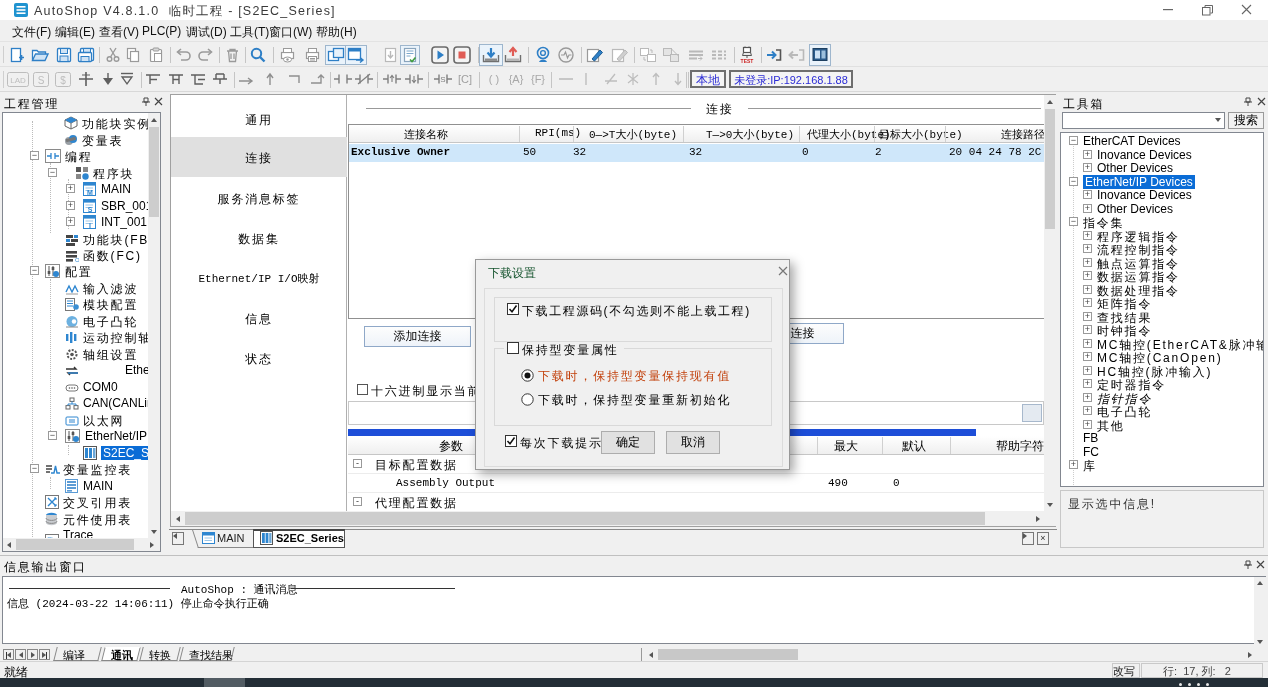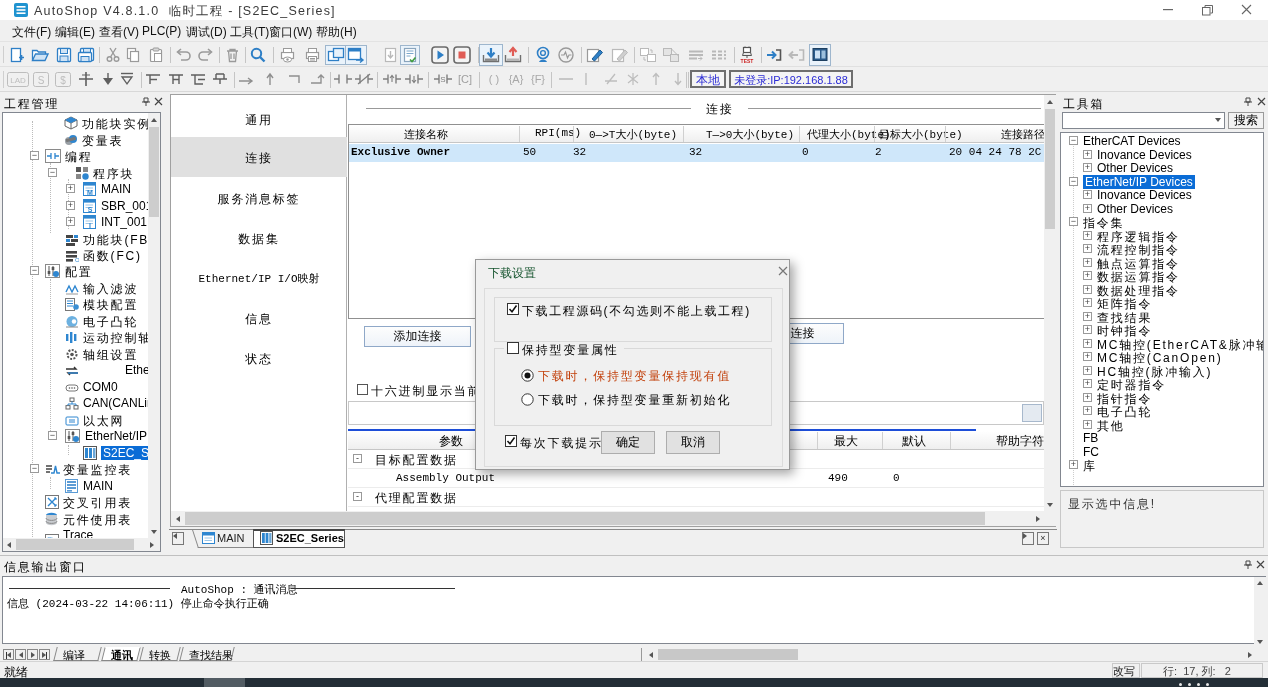--- a/index.html
+++ b/index.html
@@ -589,21 +589,21 @@
 
     <svg class="abs" style="left:9px;top:289px" width="11" height="11">
         <rect x="0.5" y="0.5" width="10" height="10" fill="#fff" stroke="#555"></rect>
       </svg>
     <div class="abs txt" style="left:23px;top:288px;font-size:12px;letter-spacing:1.8px">十六进制显示当前值</div>
 
     <div class="abs" style="left:0px;top:306px;width:696px;height:24px;background:#fff;border:1px solid #c8c8c8">
       <div class="abs" style="left:673px;top:2px;width:20px;height:18px;background:#e4eaf1;border:1px solid #a7b8cc"></div>
     </div>
 
-    <div class="abs" style="left:0px;top:334px;width:628px;height:97px;border-top:2px solid #1d4ed8">
+    <div class="abs" style="left:0px;top:334px;width:628px;height:97px;border-top:7px solid #1d4ed8">
       <div class="abs" style="left:0;top:0;width:696px;height:19px;background:linear-gradient(#fff,#efefef);border-bottom:1px solid #c6c6c6;font-size:12px">
         <div class="abs txt" style="left:91px;top:2px">参数</div>
         <div class="abs" style="left:469px;top:1px;width:1px;height:17px;background:#d0d0d0"></div>
         <div class="abs txt" style="left:486px;top:2px">最大</div>
         <div class="abs" style="left:534px;top:1px;width:1px;height:17px;background:#d0d0d0"></div>
         <div class="abs txt" style="left:554px;top:2px">默认</div>
         <div class="abs" style="left:602px;top:1px;width:1px;height:17px;background:#d0d0d0"></div>
         <div class="abs txt" style="left:648px;top:2px">帮助字符串</div>
       </div>
       <div class="abs" style="left:0;top:19px;width:696px;height:19px;border-bottom:1px solid #ececec;font-size:12px">
@@ -717,21 +717,21 @@
       <div class="tree-t" style="left:36px;top:190px;letter-spacing:1.8px;">时钟指令</div>
       <div class="tg" style="left:22px;top:205.5px">+</div>
       <div class="tree-t" style="left:36px;top:203.5px;letter-spacing:1.8px;">MC轴控(EtherCAT&amp;脉冲输出)</div>
       <div class="tg" style="left:22px;top:219px">+</div>
       <div class="tree-t" style="left:36px;top:217px;letter-spacing:1.8px;">MC轴控(CanOpen)</div>
       <div class="tg" style="left:22px;top:232.5px">+</div>
       <div class="tree-t" style="left:36px;top:230.5px;letter-spacing:1.8px;">HC轴控(脉冲输入)</div>
       <div class="tg" style="left:22px;top:246px">+</div>
       <div class="tree-t" style="left:36px;top:244px;letter-spacing:1.8px;">定时器指令</div>
       <div class="tg" style="left:22px;top:259.5px">+</div>
-      <div class="tree-t" style="left:36px;top:257.5px;letter-spacing:1.8px;">指针指令</div>
+      <div class="tree-t" style="left:36px;top:257.5px;letter-spacing:1.8px;font-style:italic;">指针指令</div>
       <div class="tg" style="left:22px;top:273px">+</div>
       <div class="tree-t" style="left:36px;top:271px;letter-spacing:1.8px;">电子凸轮</div>
       <div class="tg" style="left:22px;top:286.5px">+</div>
       <div class="tree-t" style="left:36px;top:284.5px;letter-spacing:1.8px;">其他</div>
       <div class="tree-t" style="left:22px;top:298px;">FB</div>
       <div class="tree-t" style="left:22px;top:311.5px;">FC</div>
       <div class="tg" style="left:8px;top:327px">+</div>
       <div class="tree-t" style="left:22px;top:325px;letter-spacing:1.8px;">库</div>
     </div>
   <div class="abs" style="left:2px;top:398px;width:204px;height:58px;background:#f1f1f1;border:1px solid #c8c8c8">

